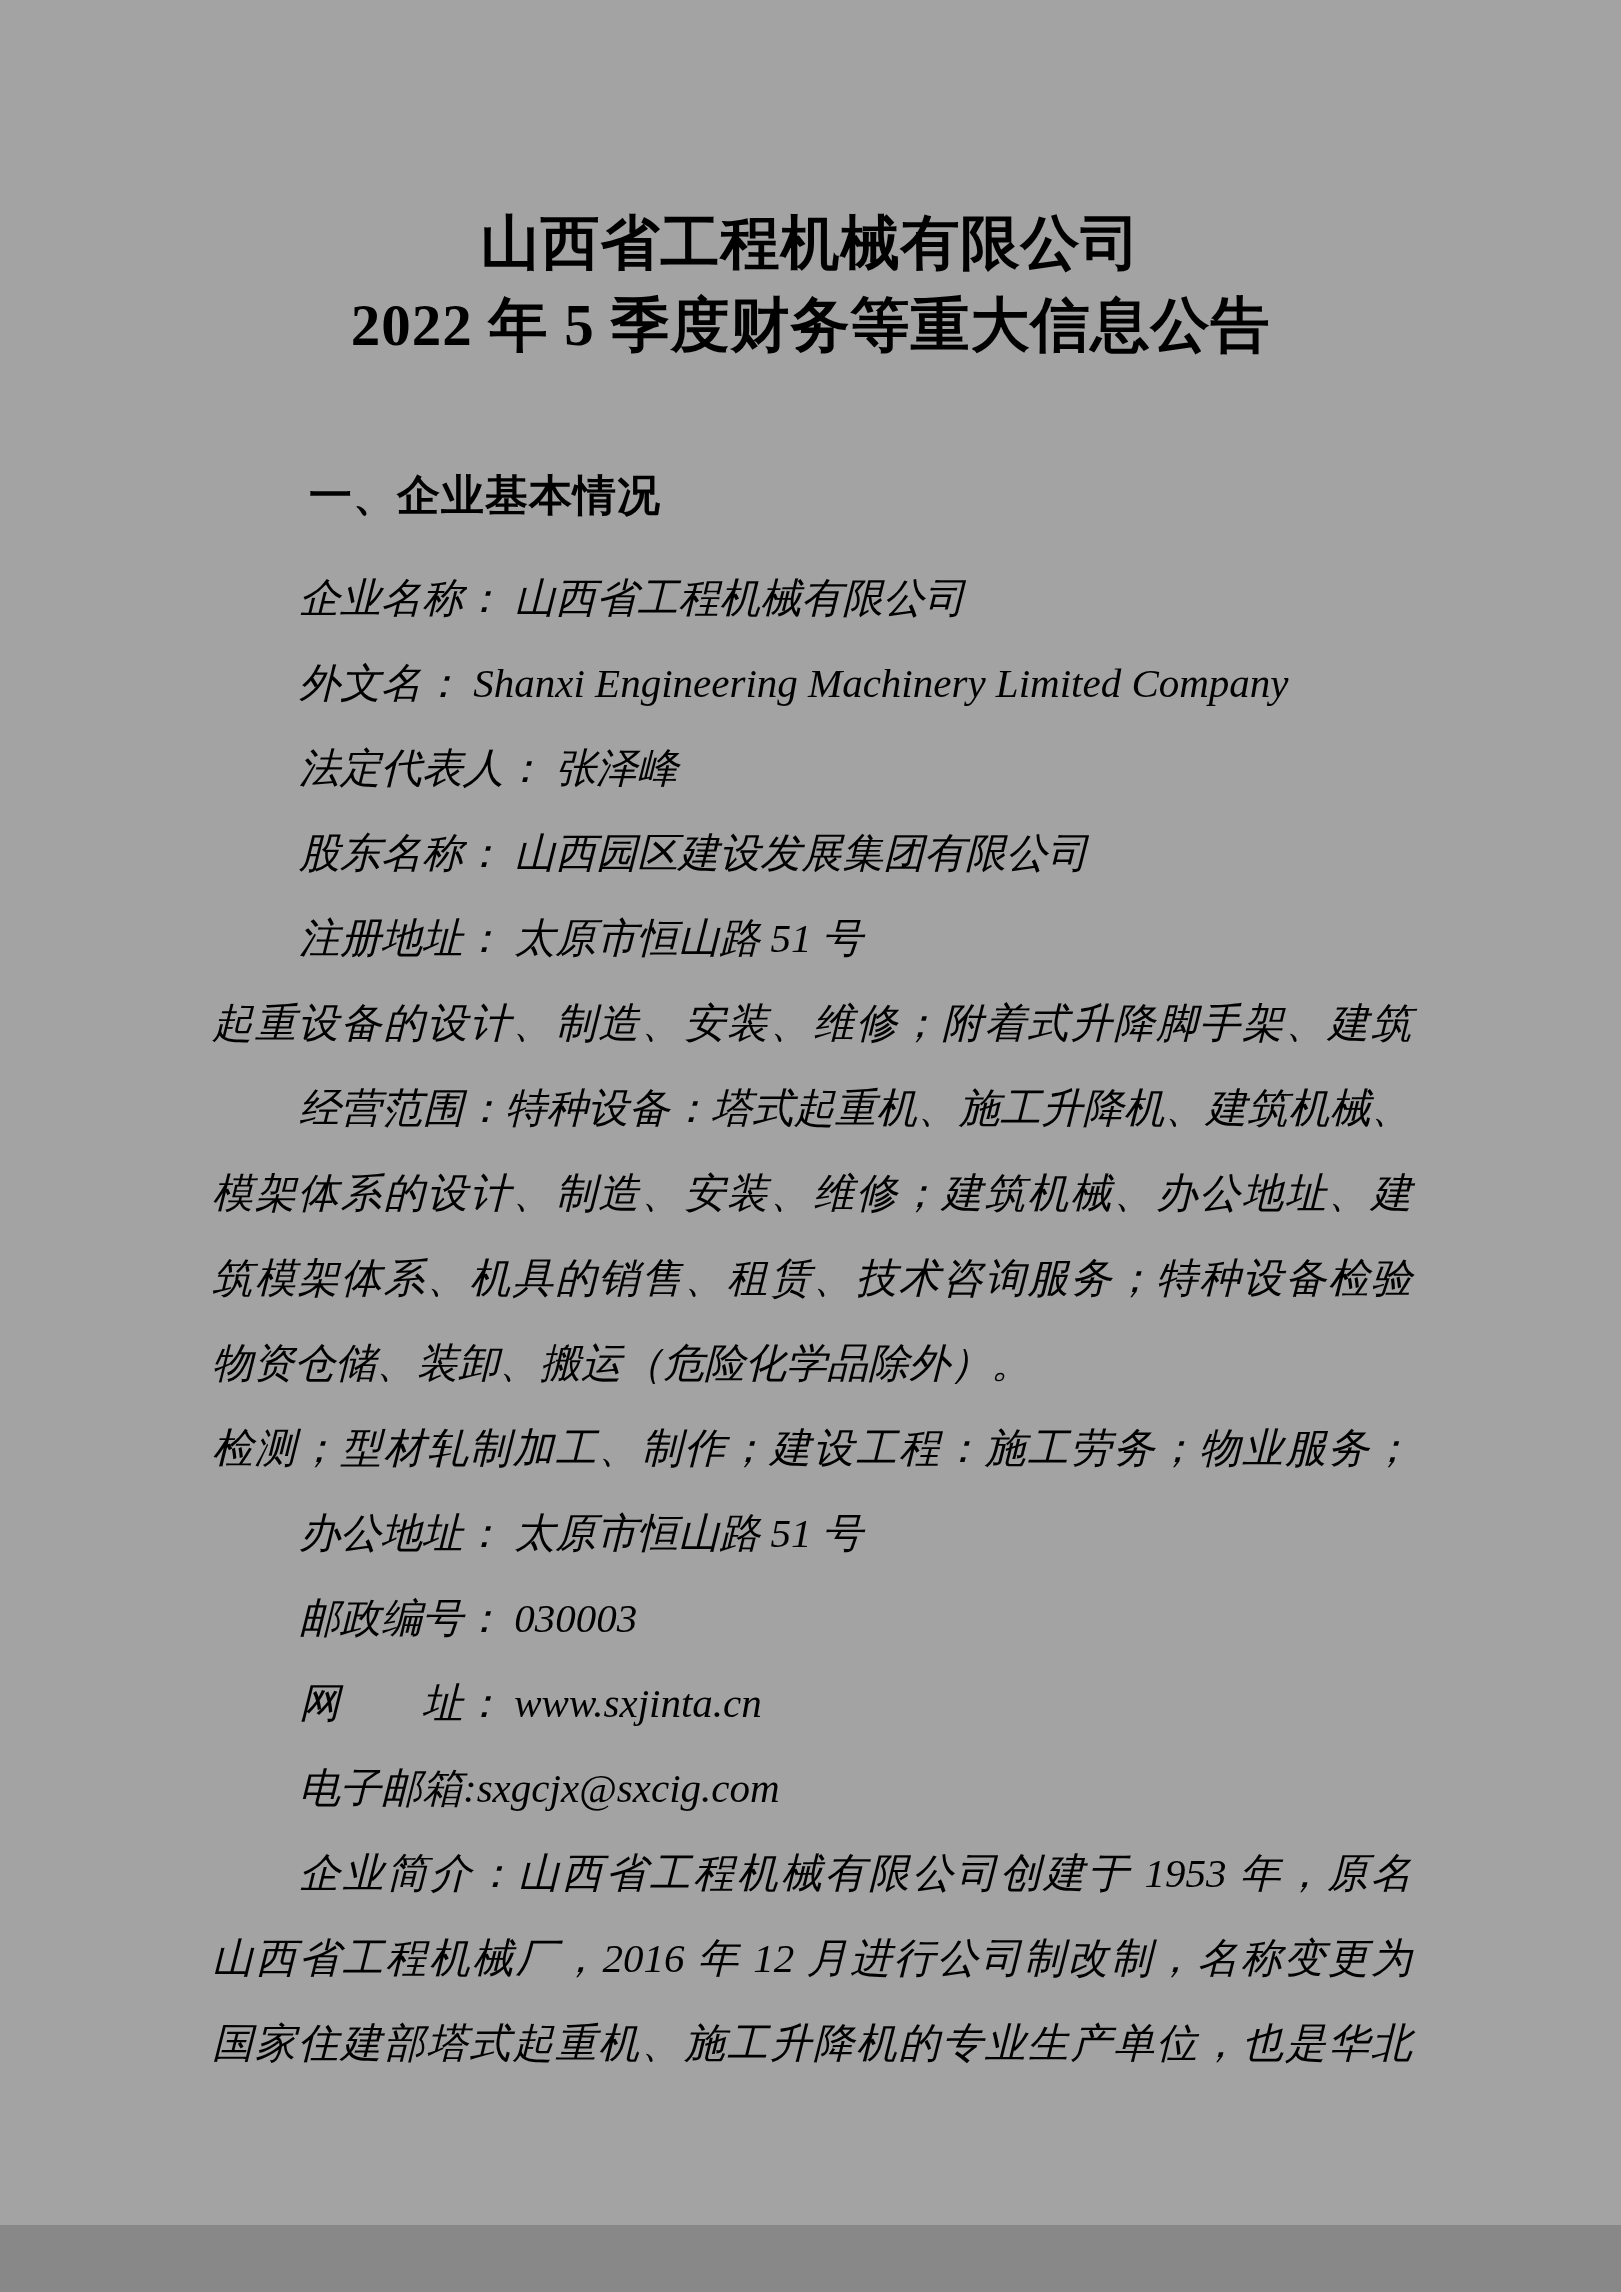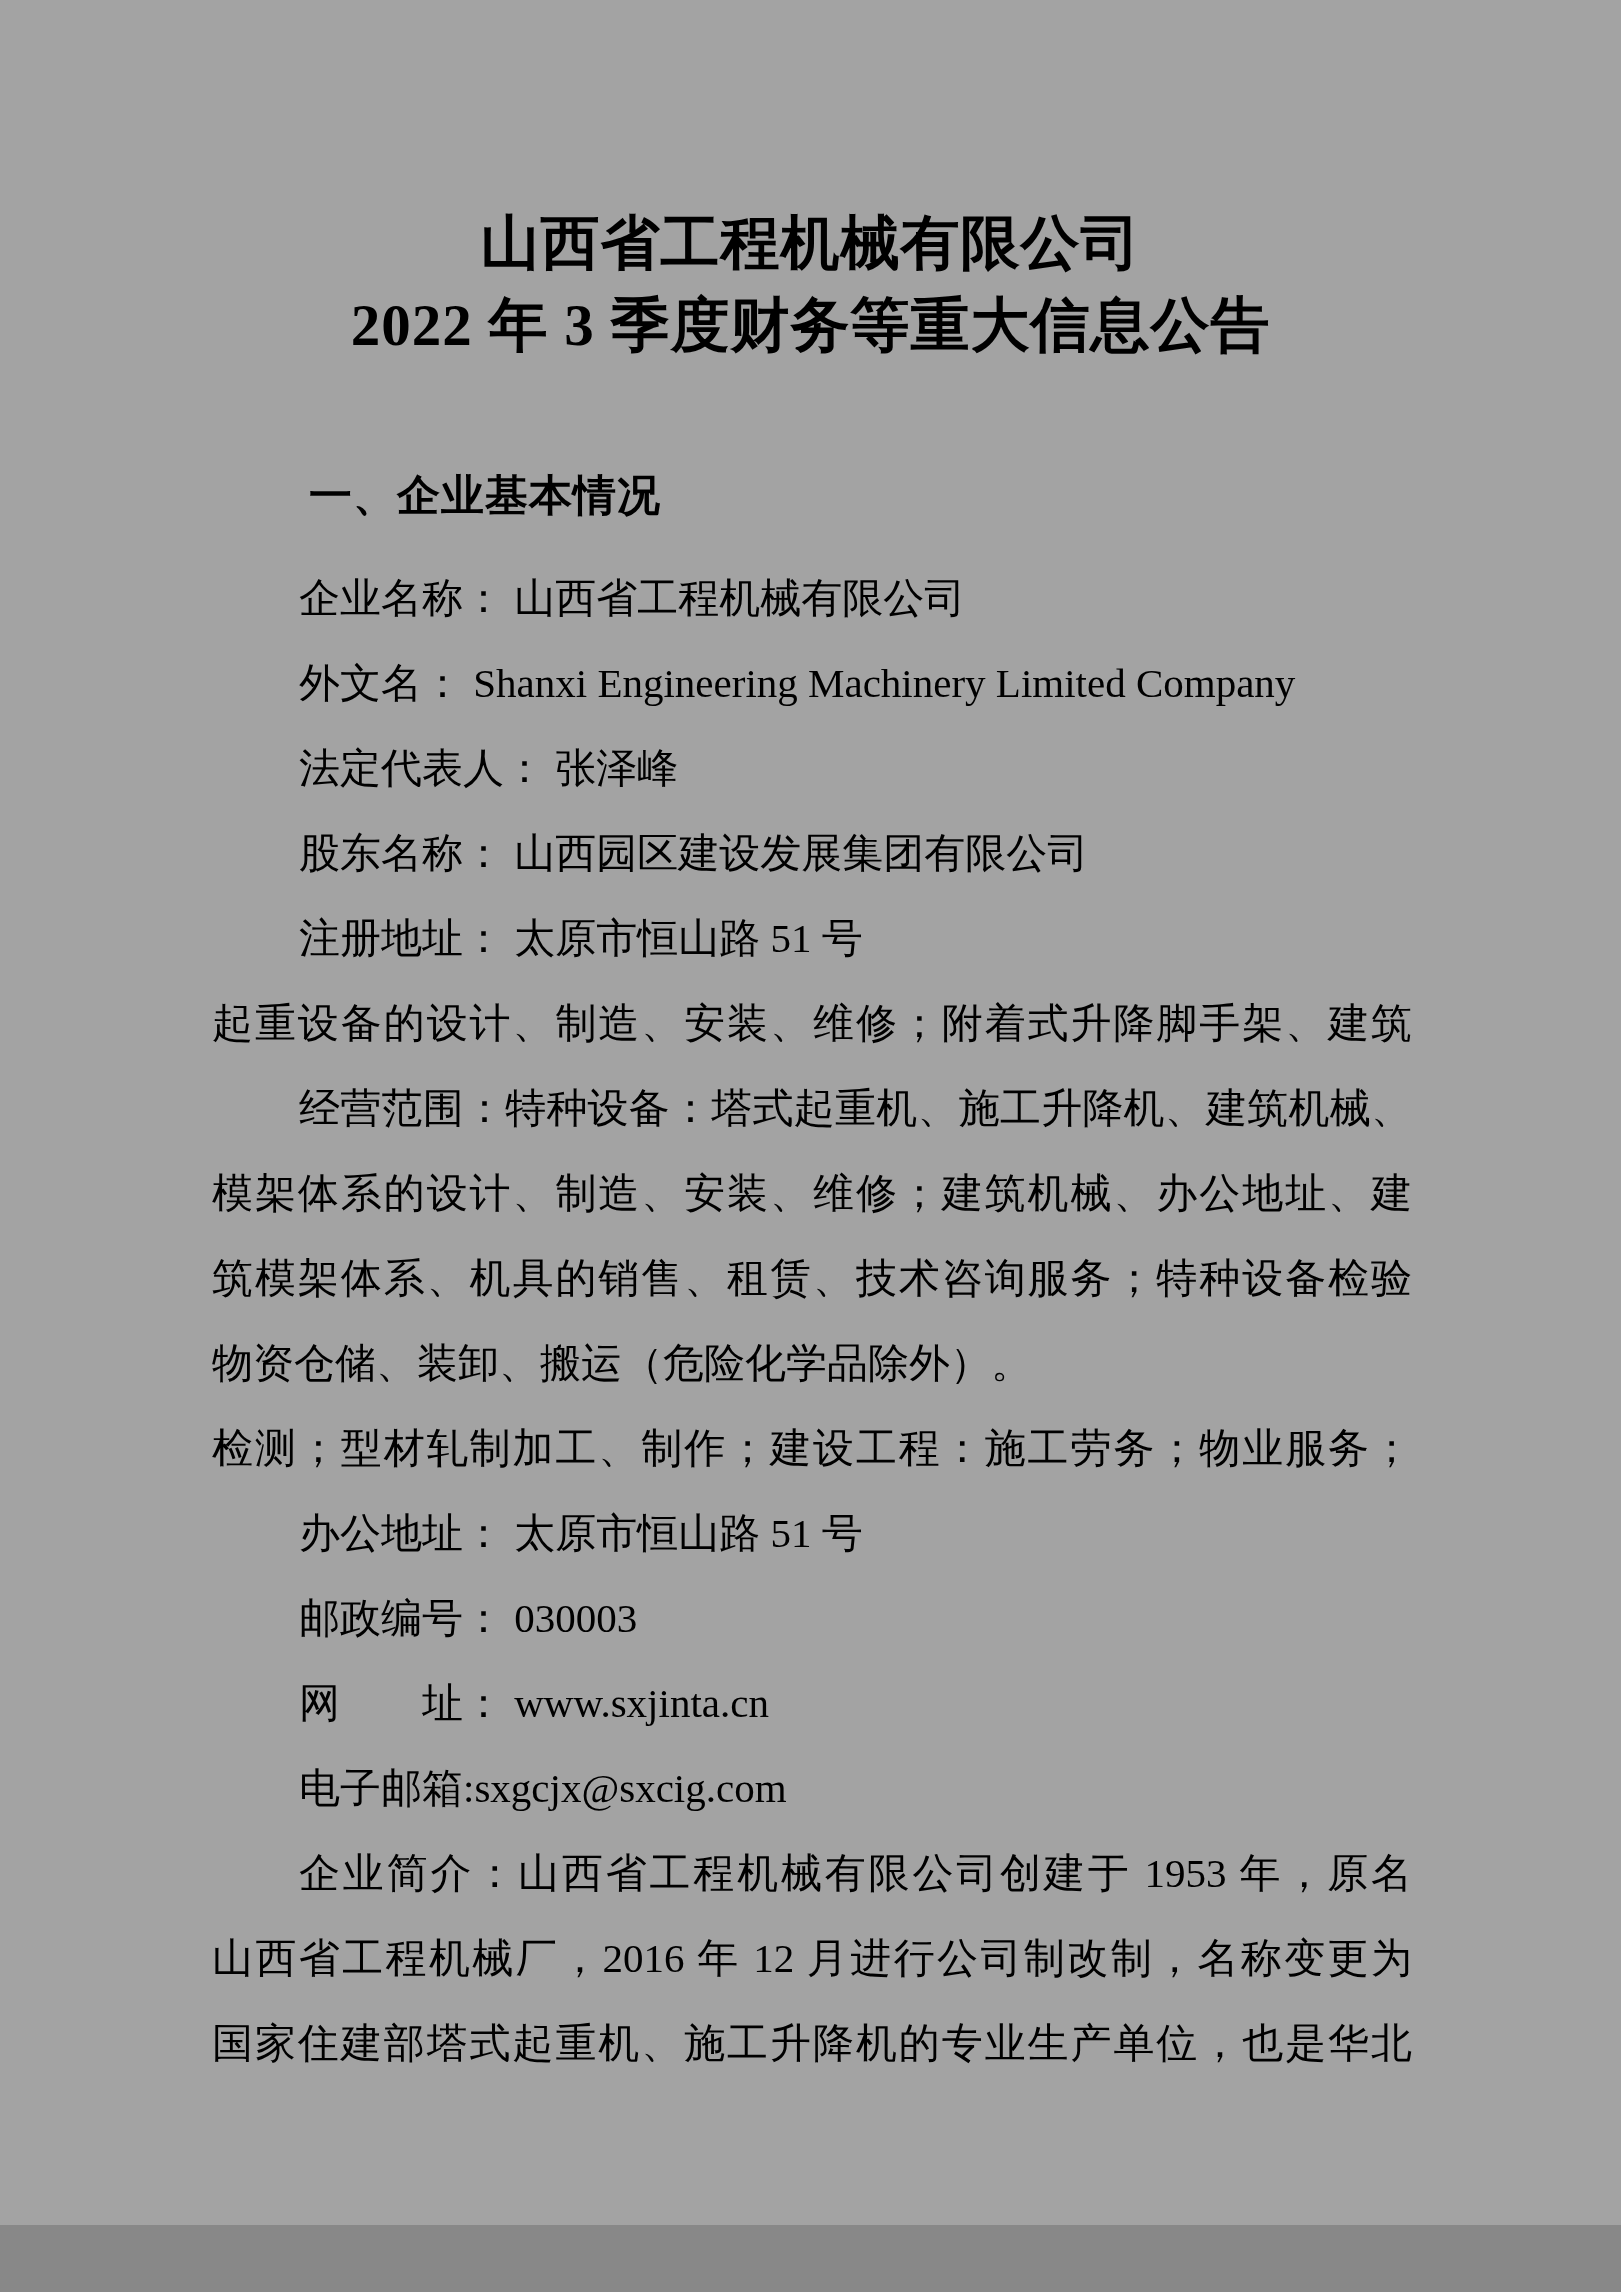--- a/index.html
+++ b/index.html
@@ -22,35 +22,35 @@
   }
   .section-heading{
     position:absolute;top:470px;left:309px;
     font-family:"Liberation Sans","DejaVu Sans",sans-serif;
     font-weight:bold;
     font-size:43px;line-height:51px;
     letter-spacing:1px;
   }
   .body-block{
     position:absolute;top:556px;left:212px;width:1200px;
-    font-size:41px;line-height:85px;
+    font-size:41px;line-height:85px;font-style:italic;
   }
   .ln{height:85px;text-align:left;}
   .ln.indent{padding-left:87px;}
   .ln.just{text-align:justify;text-align-last:justify;}
   .ln.nowrap{white-space:nowrap;}
 </style>
 </head>
 <body>
 
 <div class="page">
 
   <div class="title-block">
     <div>山西省工程机械有限公司</div>
-    <div>2022 年 3 季度财务等重大信息公告</div>
+    <div>2022 年 5 季度财务等重大信息公告</div>
   </div>
 
   <div class="section-heading">一、企业基本情况</div>
 
   <div class="body-block">
     <div class="ln indent nowrap">企业名称： 山西省工程机械有限公司</div>
     <div class="ln indent nowrap">外文名： Shanxi Engineering Machinery Limited Company</div>
     <div class="ln indent nowrap">法定代表人： 张泽峰</div>
     <div class="ln indent nowrap">股东名称： 山西园区建设发展集团有限公司</div>
     <div class="ln indent nowrap">注册地址： 太原市恒山路 51 号</div>

